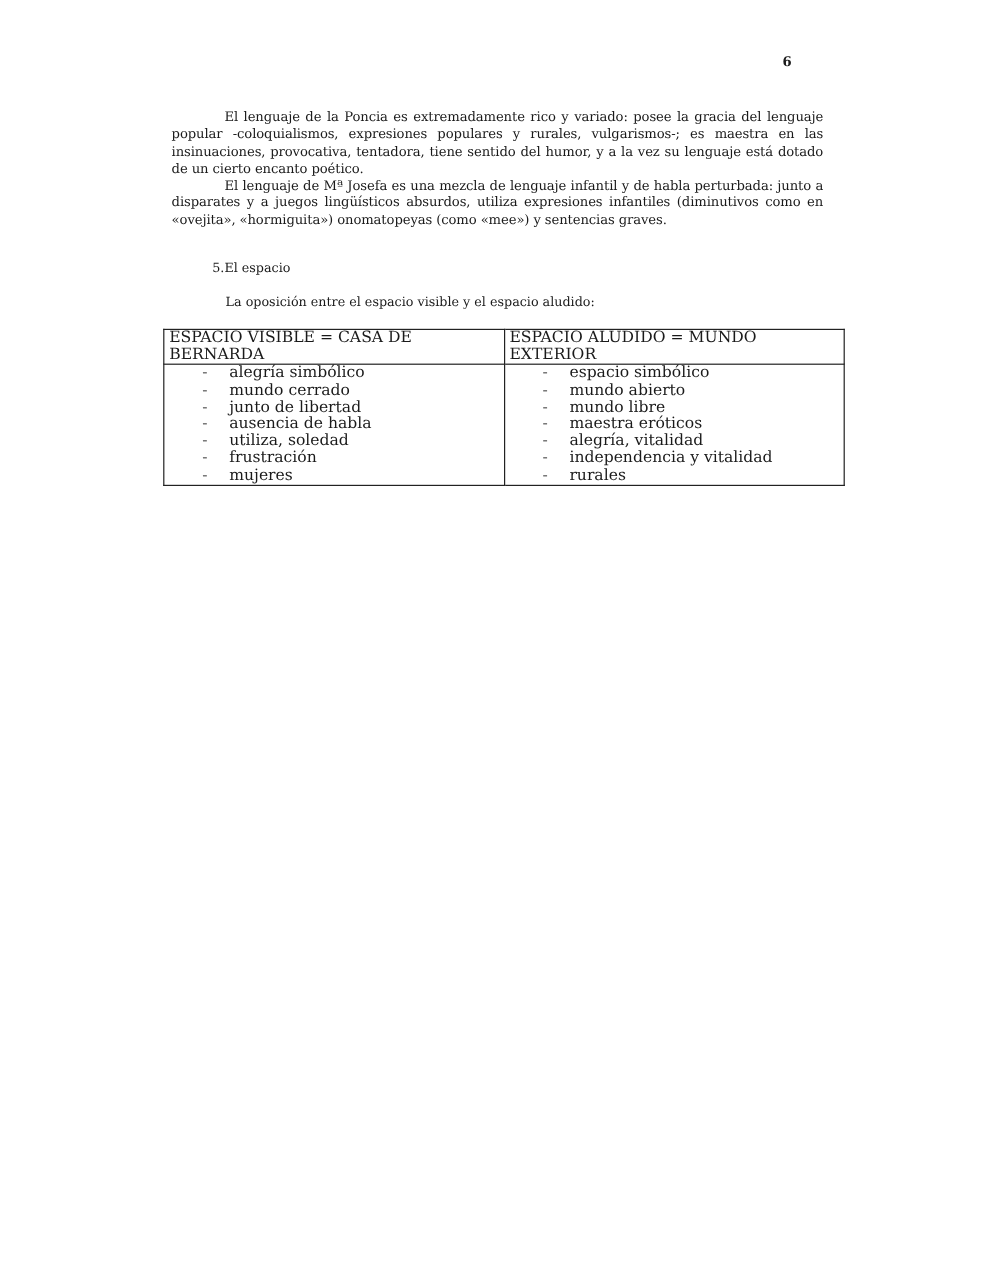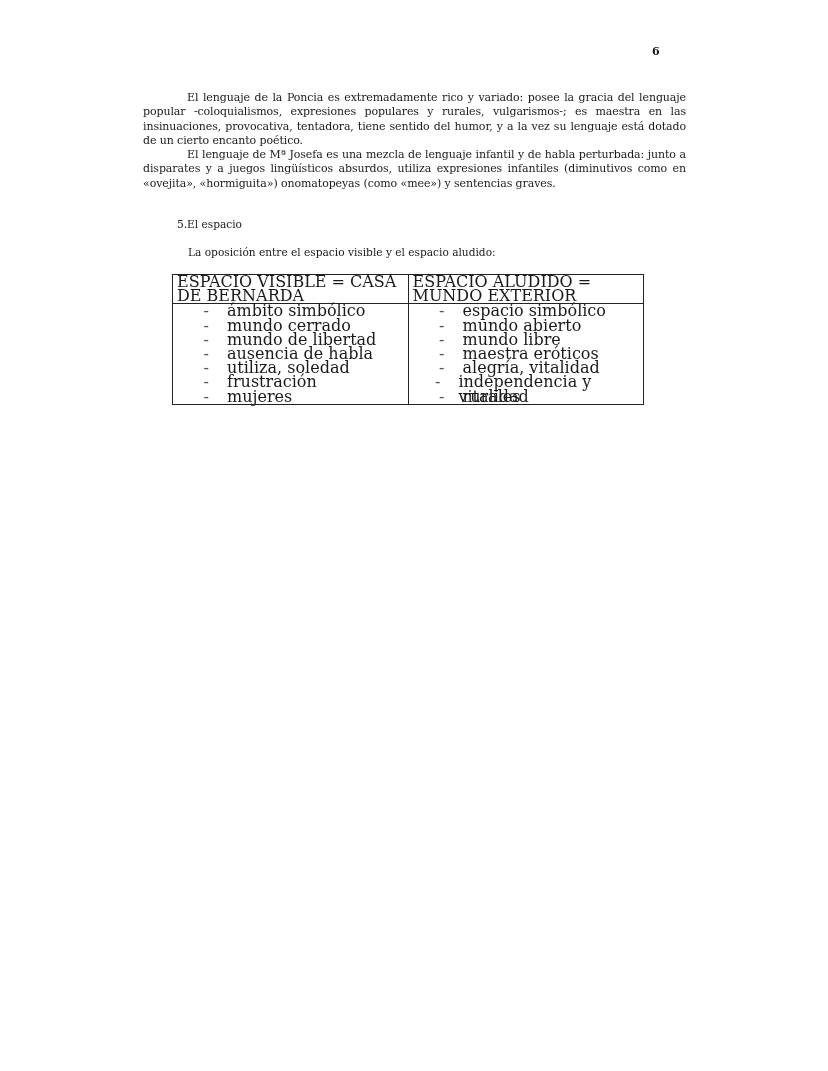--- a/index.html
+++ b/index.html
@@ -7,22 +7,22 @@
          font-family: "DejaVu Serif", "Liberation Serif", serif; color: #1a1a1a; }
   .page-number { position: absolute; left: 652px; top: 45px; font-size: 11px; font-weight: bold; }
   .para { position: absolute; left: 143px; width: 543px; font-size: 11px; line-height: 14.3px;
           text-align: justify; margin: 0; letter-spacing: -0.1px; }
   .para .indent { display: inline-block; width: 44px; }
   .p1 { top: 91px; }
   .p2 { top: 148px; }
   .section-heading { position: absolute; left: 166px; top: 218px; font-size: 10.6px; text-align: right; }
   .section-heading .num { display: inline-block; width: 21px; }
   .intro { position: absolute; left: 188px; top: 246px; font-size: 10.6px; }
-  table.compare { position: absolute; left: 136px; top: 274px; width: 472px;
-                  border-collapse: collapse; font-size: 16px; line-height: 14.2px; margin-left: 36px; }
+  table.compare { position: absolute; left: 136px; top: 274px; width: 568px;
+                  border-collapse: collapse; font-size: 13px; line-height: 14.2px; }
   table.compare td, table.compare th { border: 1px solid #222; padding: 0 4px; vertical-align: top; }
   table.compare th { font-weight: normal; text-align: left; height: 14px; width: 50%; }
   table.compare td.list-cell { padding: 0; }
   .item { display: flex; height: 14.2px; }
   .item .dash { width: 54px; text-align: right; padding-right: 18px; box-sizing: border-box; color: #555; }
   table.compare td.foot { text-align: center; height: 13px; }
 </style>
 </head>
 <body>
 
@@ -38,29 +38,29 @@
 <table class="compare">
   <tbody>
       <tr>
     <th>ESPACIO VISIBLE = CASA DE BERNARDA</th>
     <th>ESPACIO ALUDIDO = MUNDO EXTERIOR</th>
   </tr>
   <tr>
     <td class="list-cell">
       <div class="item">
             <span class="dash">-</span>
-            <span>ámbito simbólico</span>
+            <span>alegría simbólico</span>
           </div>
       <div class="item">
             <span class="dash">-</span>
             <span>mundo cerrado</span>
           </div>
       <div class="item">
             <span class="dash">-</span>
-            <span>mundo de libertad</span>
+            <span>junto de libertad</span>
           </div>
       <div class="item">
             <span class="dash">-</span>
             <span>ausencia de habla</span>
           </div>
       <div class="item">
             <span class="dash">-</span>
             <span>utiliza, soledad</span>
           </div>
       <div class="item">

